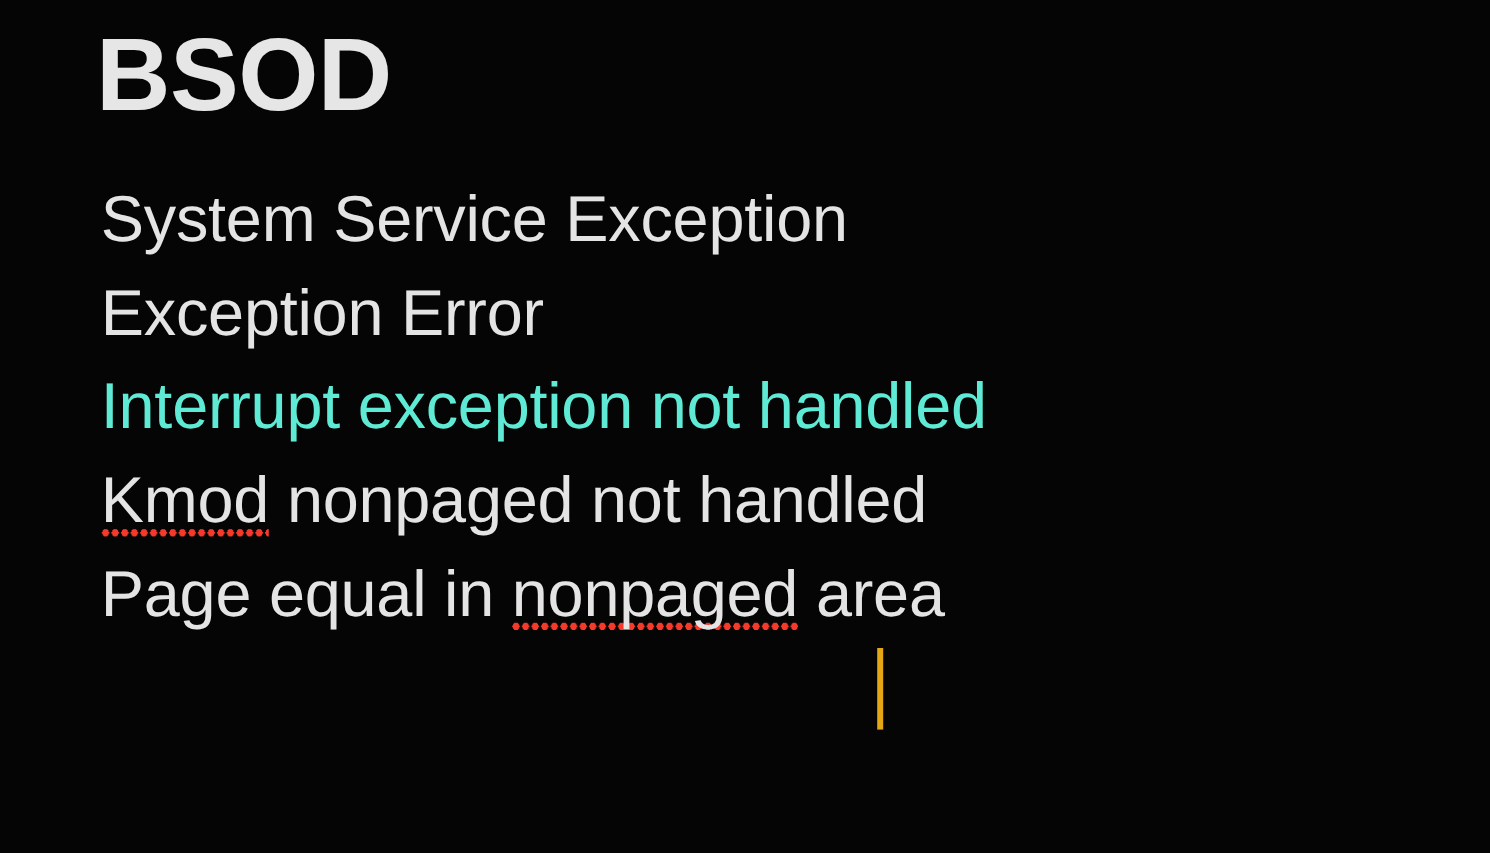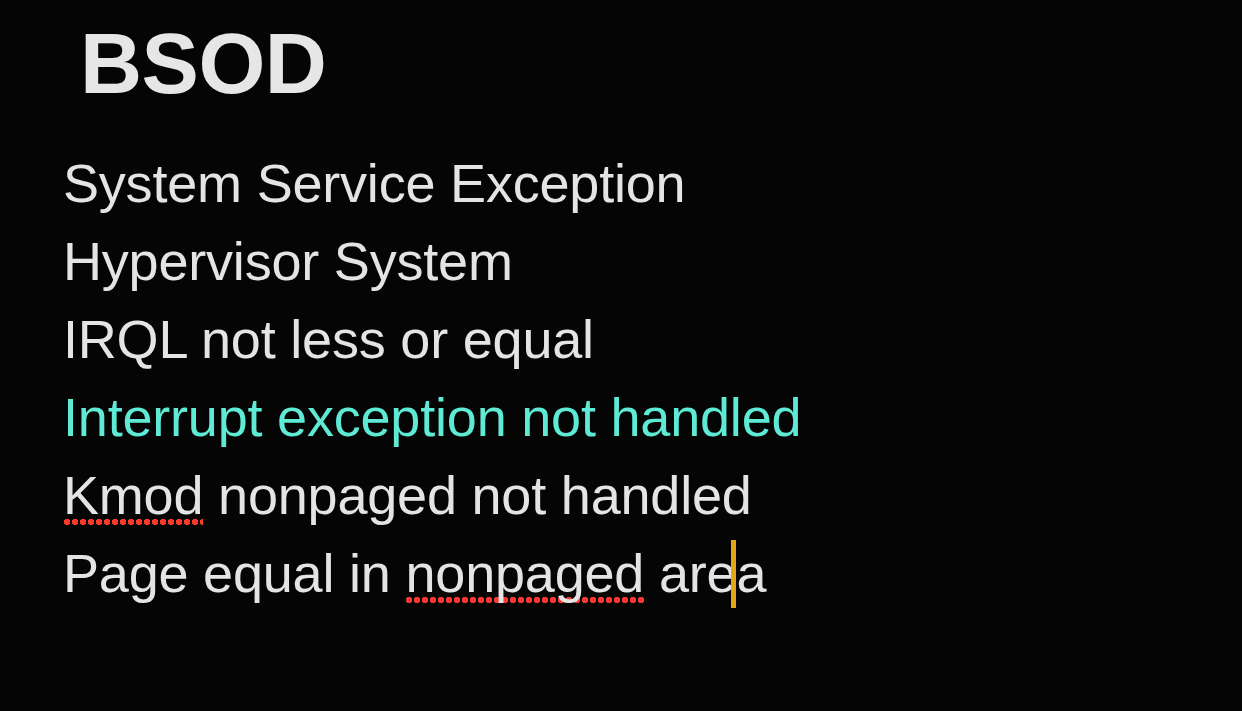--- a/index.html
+++ b/index.html
@@ -29,21 +29,21 @@
     font-weight: 700;
     line-height: 1.0;
     letter-spacing: -0.5px;
     color: #e6e6e6;
     white-space: nowrap;
   }
 
   
   #doc-body {
     position: absolute;
-    left: 63px;
+    left: 84px;
     top: 144px;
     width: 1100px;
   }
 
   .doc-line {
     position: relative;
     height: 78px;
     font-family: "Liberation Sans", sans-serif;
     font-size: 54px;
     font-weight: 400;
@@ -80,22 +80,21 @@
 </style>
 </head>
 <body>
 
 <div id="screen" style="background: rgb(5, 5, 5);">
 
   <h1 id="doc-title" style="color: rgb(230, 230, 230);">BSOD</h1>
 
   <div id="doc-body">
       <div class="doc-line" style="color: rgb(228, 228, 228);"><span class="txt">System Service Exception</span></div>
-      <div class="doc-line" style="color: rgb(228, 228, 228);"><span class="txt">Hypervisor System</span></div>
-      <div class="doc-line" style="color: rgb(228, 228, 228);"><span class="txt">IRQL not less or equal</span></div>
+      <div class="doc-line" style="color: rgb(228, 228, 228);"><span class="txt">Exception Error</span></div>
       <div class="doc-line" style="color: #5eead4;"><span class="txt">Interrupt exception not handled</span></div>
       <div class="doc-line" style="color: rgb(228, 228, 228);"><span class="misspelled" style="background-image: radial-gradient(circle closest-side, rgb(245, 57, 43) 99%, transparent 100%);">Kmod</span><span class="txt"> nonpaged not handled</span></div>
       <div class="doc-line" style="color: rgb(228, 228, 228);"><span class="txt">Page equal in </span><span class="misspelled" style="background-image: radial-gradient(circle closest-side, rgb(245, 57, 43) 99%, transparent 100%);">nonpaged</span><span class="txt"> area</span></div>
     </div>
 
   <div id="text-caret" style="background: rgb(227, 166, 21);"></div>
 
 </div>
 
 </body></html>

